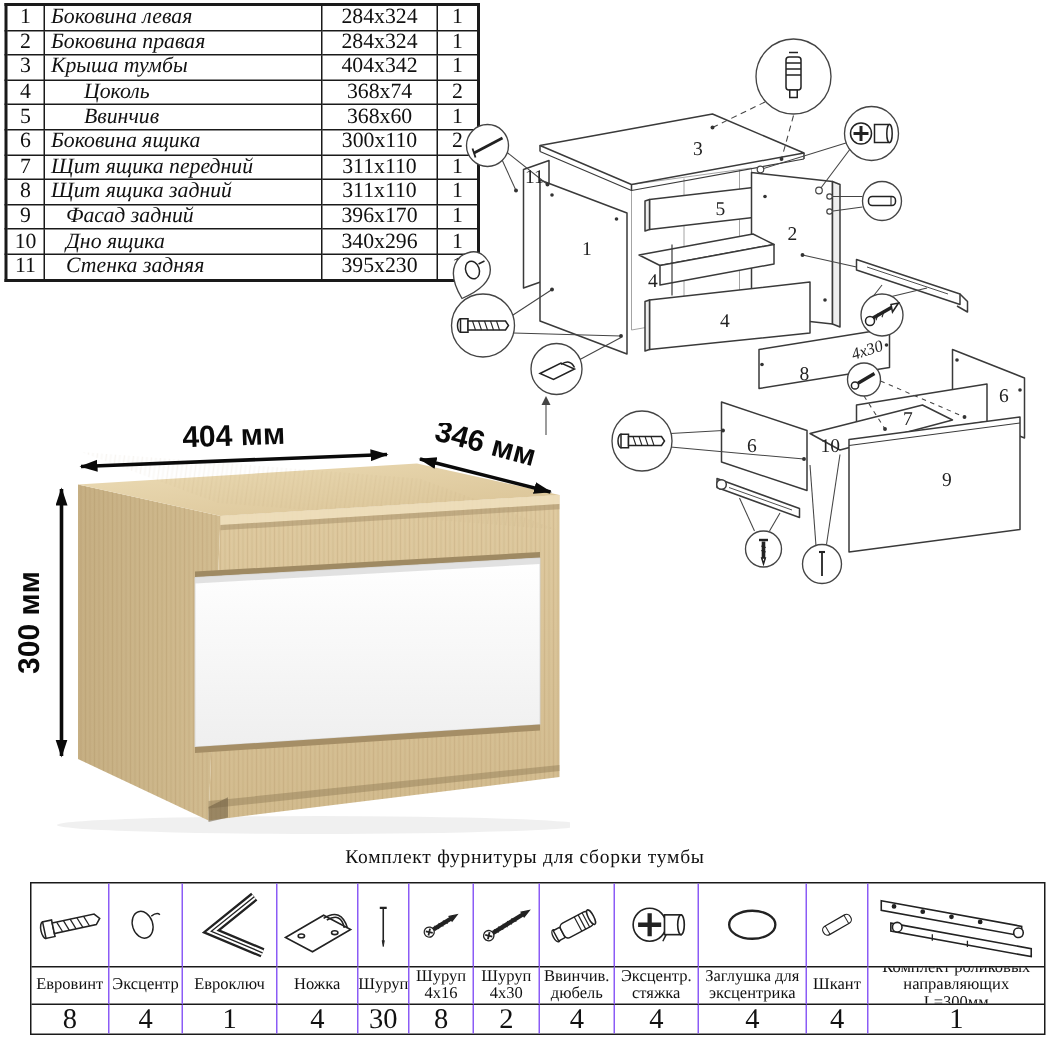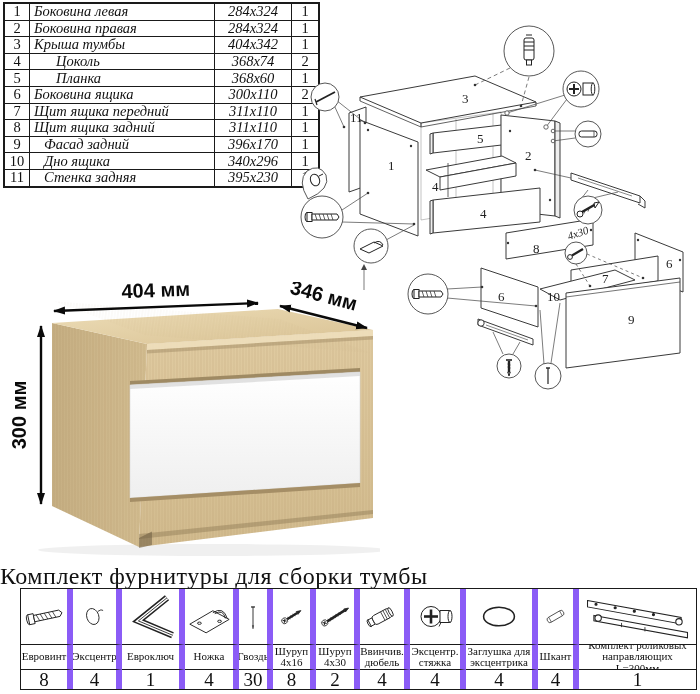--- a/index.html
+++ b/index.html
@@ -8,38 +8,38 @@
 
   
   .parts-table{position:absolute;left:3px;top:2px;border-collapse:collapse;
                border:2px solid #1a1a1a;}
   .parts-table td{border:1px solid #1a1a1a;height:15.6px;padding:0 2px;
                   font-size:14.5px;line-height:15px;white-space:nowrap;}
   .parts-table td.c-num{width:20px;text-align:center;}
   .parts-table td.c-name{width:156px;text-align:left;padding-left:4px;font-style:italic;}
   .parts-table td.c-name.ind1{padding-left:14px;}
   .parts-table td.c-name.ind2{padding-left:26px;}
-  .parts-table td.c-size{width:72px;text-align:center;font-style:italic;}
+  .parts-table td.c-size{width:72px;text-align:center;}
   .parts-table td.c-qty{width:22px;text-align:center;}
 
   
   .diagram-svg{position:absolute;left:288px;top:0;}
   .photo-svg{position:absolute;left:8px;top:282px;}
   .dim-label{font-family:"Liberation Sans",sans-serif;font-weight:bold;font-size:20px;fill:#0a0a0a;}
   .dnum{font-family:"Liberation Serif",serif;font-size:13px;fill:#222;}
   .dnum-i{font-family:"Liberation Serif",serif;font-style:italic;font-size:11px;fill:#222;}
 
   
-  .kit-title{position:absolute;left:0;top:563px;width:700px;
-             font-size:24px;letter-spacing:.5px;}
+  .kit-title{position:absolute;left:0;top:563px;width:700px;text-align:center;
+             font-size:13px;letter-spacing:.5px;}
   .kit-table{position:absolute;left:20px;top:588px;width:677px;display:grid;
              grid-template-columns:52px 49px 63px 54px 34px 43px 44px 50px 56px 72px 41px auto;
              grid-template-rows:56px 25px 19px;
              border:1.5px solid #1a1a1a;box-sizing:border-box;background:#fff;}
-  .kcell{border-right:6px solid #8b5cf6;border-bottom:1px solid #1a1a1a;
+  .kcell{border-right:1px solid #8b5cf6;border-bottom:1px solid #1a1a1a;
          display:flex;align-items:center;justify-content:center;overflow:hidden;}
   .kcell:nth-child(12n){border-right:none;}
   .kname{font-size:11px;line-height:11.5px;text-align:center;padding:0 1px;}
   .kqty{font-size:19px;}
   .kicon{width:100%;height:100%;}
 </style>
 </head>
 <body>
 
 <div id="sheet">
@@ -65,21 +65,21 @@
         <td class="c-qty">1</td>
       </tr>
       <tr>
         <td class="c-num">4</td>
         <td class="c-name ind2">Цоколь</td>
         <td class="c-size">368x74</td>
         <td class="c-qty">2</td>
       </tr>
       <tr>
         <td class="c-num">5</td>
-        <td class="c-name ind2">Планка</td>
+        <td class="c-name ind2">Ввинчив</td>
         <td class="c-size">368x60</td>
         <td class="c-qty">1</td>
       </tr>
       <tr>
         <td class="c-num">6</td>
         <td class="c-name">Боковина ящика</td>
         <td class="c-size">300x110</td>
         <td class="c-qty">2</td>
       </tr>
       <tr>
@@ -566,21 +566,21 @@
     <div class="kcell">
         <div class="kname">Эксцентр</div>
       </div>
     <div class="kcell">
         <div class="kname">Евроключ</div>
       </div>
     <div class="kcell">
         <div class="kname">Ножка</div>
       </div>
     <div class="kcell">
-        <div class="kname">Гвоздь</div>
+        <div class="kname">Шуруп</div>
       </div>
     <div class="kcell">
         <div class="kname">Шуруп 4x16</div>
       </div>
     <div class="kcell">
         <div class="kname">Шуруп 4x30</div>
       </div>
     <div class="kcell">
         <div class="kname">Ввинчив. дюбель</div>
       </div>

